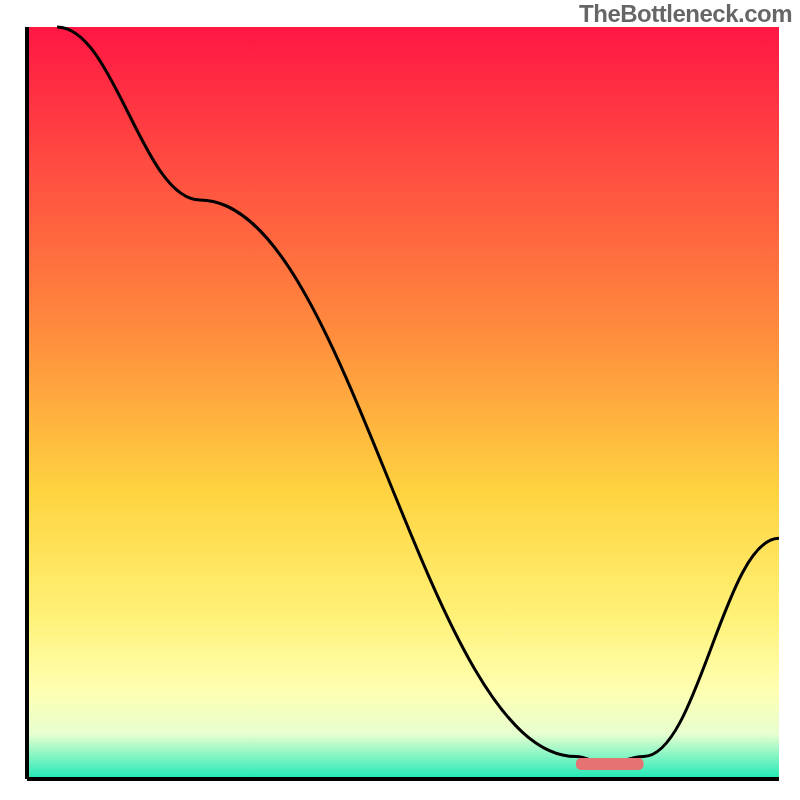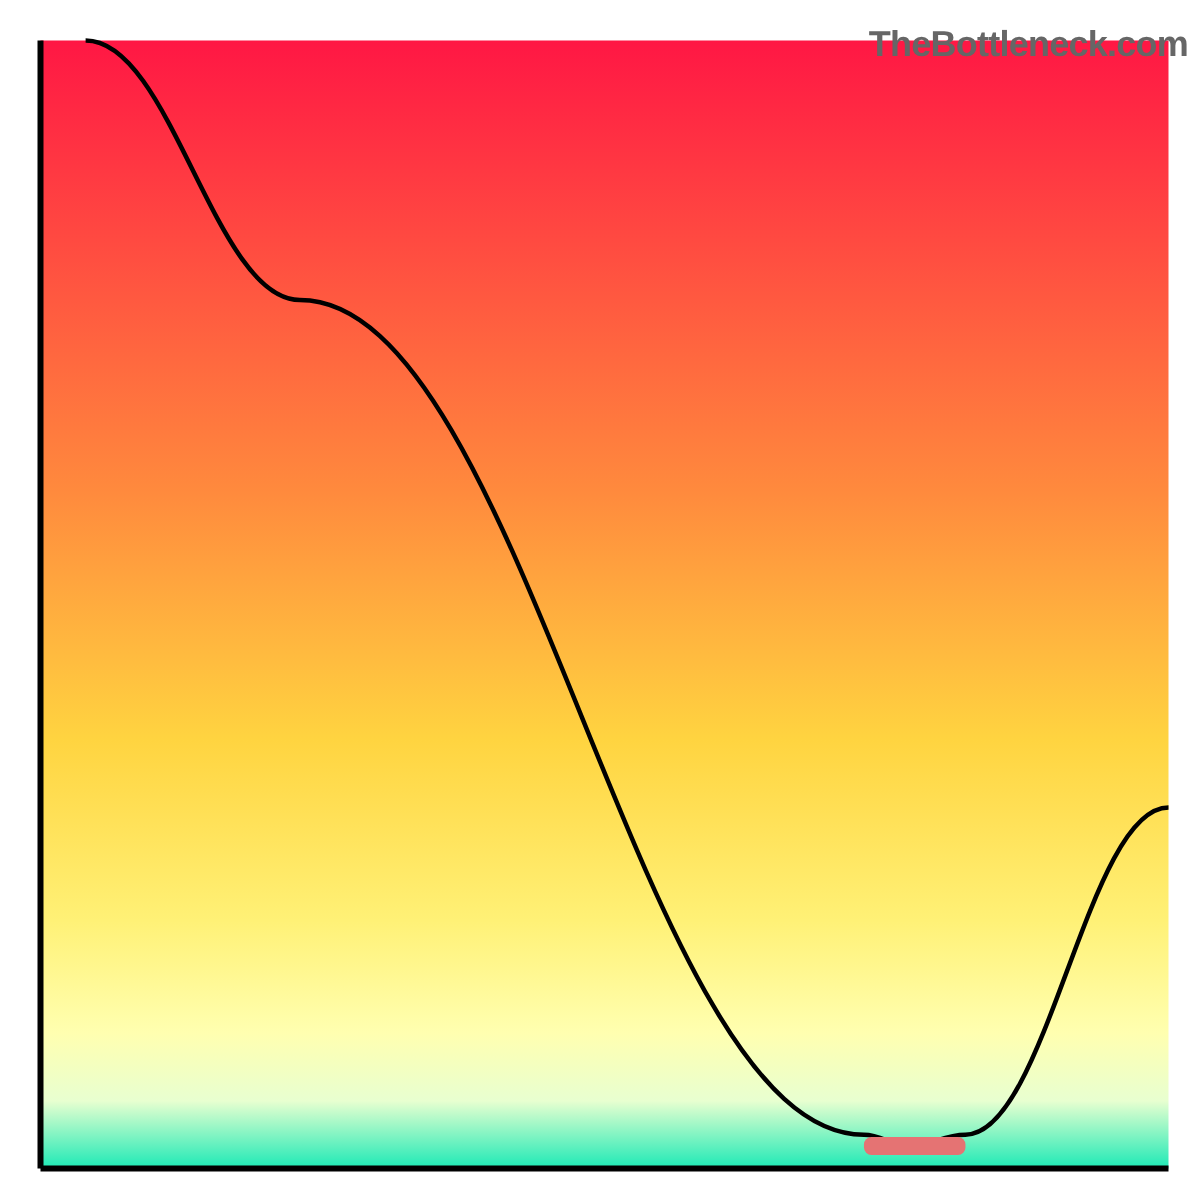--- a/index.html
+++ b/index.html
@@ -17,21 +17,20 @@
   }
   .watermark {
     position: absolute;
     top: 0px;
     right: 8px;
     font-size: 24px;
     font-weight: bold;
     color: #666666;
     z-index: 10;
     letter-spacing: -0.5px;
-    margin-top: 16px;
   }
   svg {
     display: block;
   }
 </style>
 </head>
 <body>
 
 <div class="container">
   <div class="watermark">TheBottleneck.com</div>

